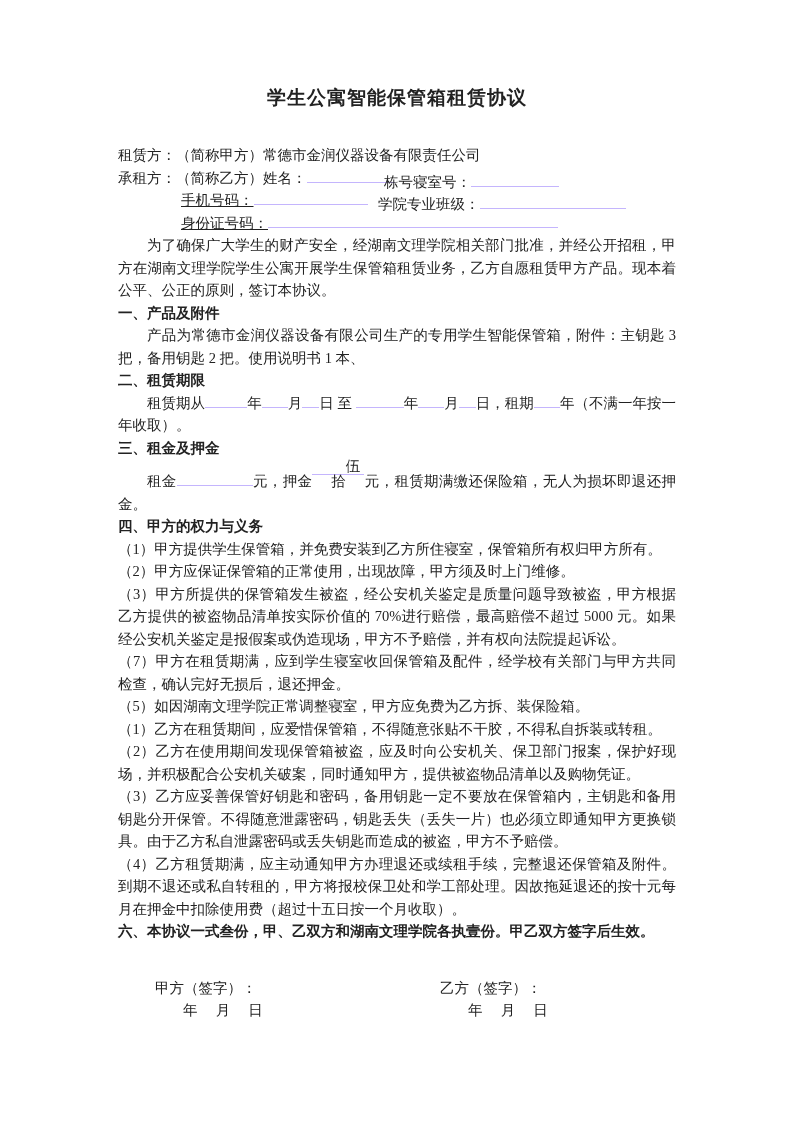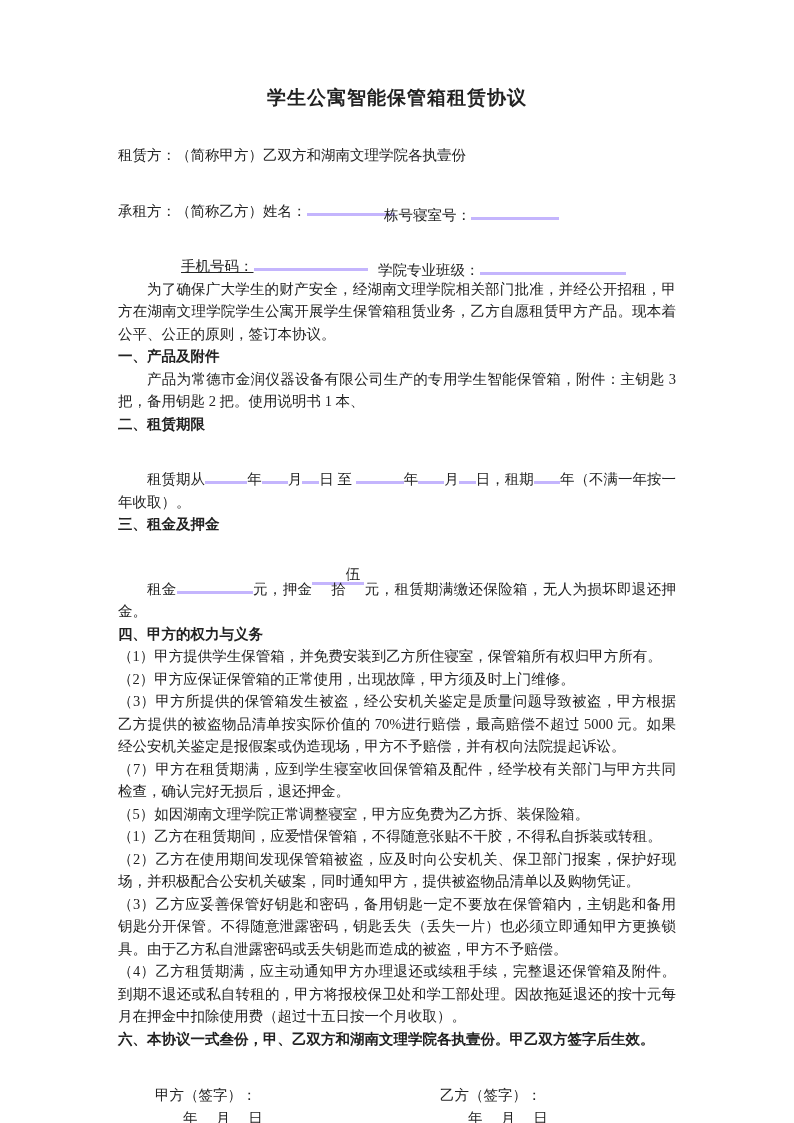--- a/index.html
+++ b/index.html
@@ -17,49 +17,51 @@
   }
   p{margin:0;text-align:justify;}
   .heading{font-weight:bold;}
   .indent{text-indent:2em;}
   .form-line{position:relative;white-space:nowrap;}
   .lead-sp{padding-left:63px;text-decoration:underline;}
   .col2{position:absolute;top:4px;}
   .col2a{left:266px;}
   .col2b{left:260px;}
   .blank{
-    display:inline-block;border-bottom:3px solid #c4b5fd;
+    display:inline-block;border-bottom:1px solid #c4b5fd;
     height:15px;line-height:15px;text-align:center;
     vertical-align:baseline;
-    margin-top:31px;
   }
   .sig-row{position:relative;margin-top:34px;height:60px;}
   .sig-a{margin-left:37px;}
   .sig-b{position:absolute;left:322px;top:0;}
   .sig-date{padding-left:28px;}
 </style>
 </head>
 <body>
 
 <div class="page">
 
   <h1 class="title">学生公寓智能保管箱租赁协议</h1>
 
-  <p class="form-line">租赁方：（简称甲方）乙双方和湖南文理学院各执壹份</p>
+  <p class="form-line">租赁方：（简称甲方）常德市金润仪器设备有限责任公司</p>
 
   <div class="form-line">
     <span><span>承租方：（简称乙方）姓名：</span><span class="blank" style="width: 88px;"></span></span>
     <span class="col2 col2a"><span>栋号寝室号：</span><span class="blank" style="width: 88px;"></span></span>
   </div>
 
   <div class="form-line lead-sp">
     <span><span>手机号码：</span><span class="blank" style="width: 114px;"></span></span>
     <span class="col2 col2b"><span>学院专业班级：</span><span class="blank" style="width: 146px;"></span></span>
   </div>
 
+  <div class="form-line lead-sp">
+    <span><span>身份证号码：</span><span class="blank" style="width: 290px;"></span></span>
+  </div>
 
   <p class="indent">为了确保广大学生的财产安全，经湖南文理学院相关部门批准，并经公开招租，甲方在湖南文理学院学生公寓开展学生保管箱租赁业务，乙方自愿租赁甲方产品。现本着公平、公正的原则，签订本协议。</p>
 
   <p class="heading">一、产品及附件</p>
   <p class="indent">产品为常德市金润仪器设备有限公司生产的专用学生智能保管箱，附件：主钥匙 3 把，备用钥匙 2 把。使用说明书 1 本、</p>
 
   <p class="heading">二、租赁期限</p>
   <p class="indent"><span>租赁期从</span><span class="blank" style="width: 42px;"></span><span>年</span><span class="blank" style="width: 26px;"></span><span>月</span><span class="blank" style="width: 17px;"></span><span>日 至 </span><span class="blank" style="width: 48px;"></span><span>年</span><span class="blank" style="width: 26px;"></span><span>月</span><span class="blank" style="width: 17px;"></span><span>日，租期</span><span class="blank" style="width: 26px;"></span><span>年（不满一年按一年收取）。</span></p>
 
   <p class="heading">三、租金及押金</p>

